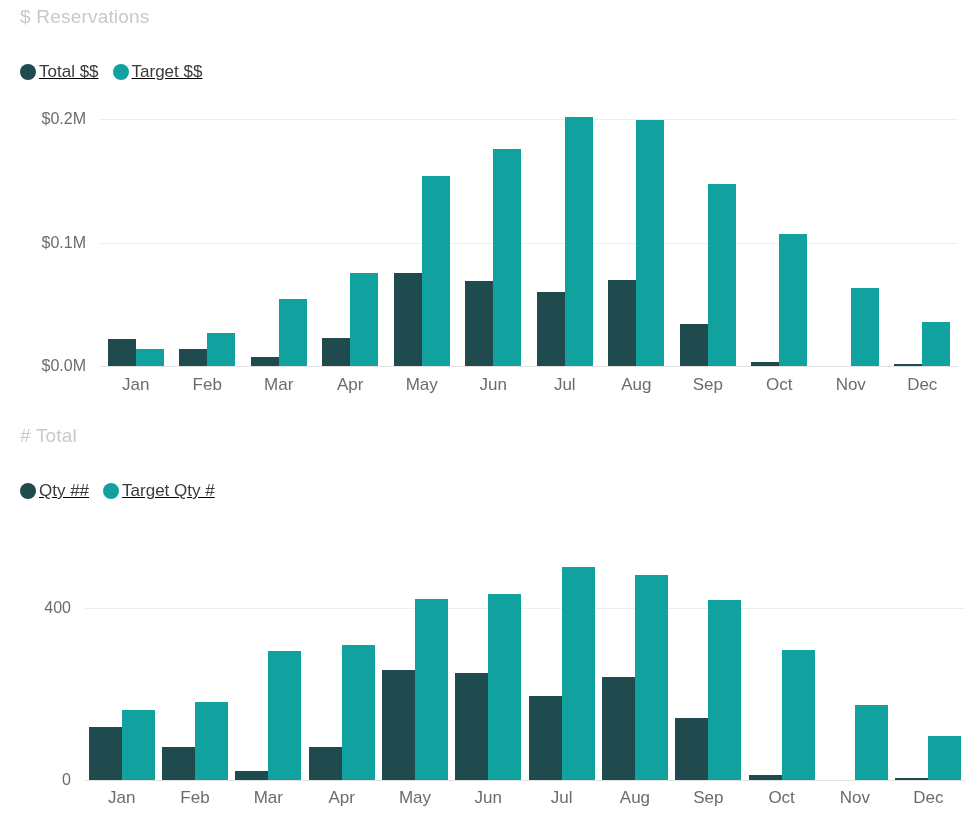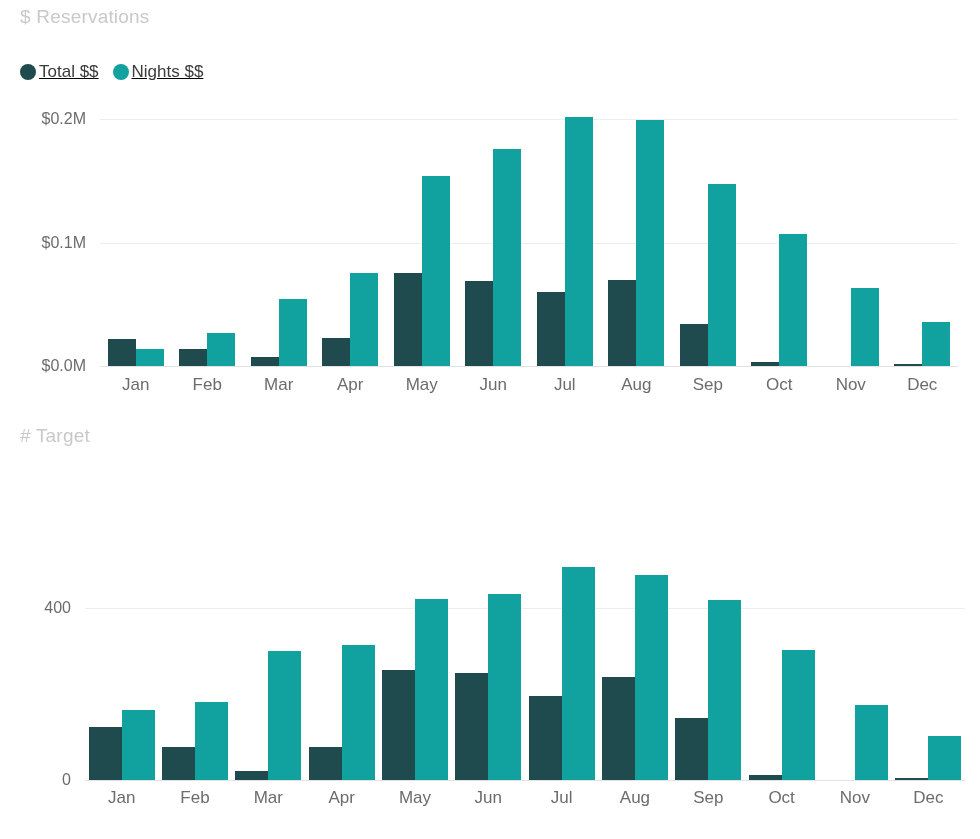--- a/index.html
+++ b/index.html
@@ -47,21 +47,21 @@
 
   <div class="panel-title">$ Reservations</div>
 
   <div class="legend">
     <div class="legend-item">
       <span class="legend-dot" style="background:#1f4a4e"></span>
       <span class="legend-label">Total $$</span>
     </div>
     <div class="legend-item">
       <span class="legend-dot" style="background:#11a19f"></span>
-      <span class="legend-label">Nights $$</span>
+      <span class="legend-label">Target $$</span>
     </div>
   </div>
 
   <div class="plot" id="plot-money" style="left:100px;top:119px;width:858px;height:247px;">
 
   <div class="axisline" style="top: 247px;"></div>
       <div class="ytick" style="top: 247px;">$0.0M</div>
       <div class="gridline" style="top: 123.5px;"></div>
       <div class="ytick" style="top: 123.5px;">$0.1M</div>
       <div class="gridline" style="top: 0px;"></div>
@@ -152,22 +152,32 @@
       <div class="xlabel">Aug</div>
       <div class="xlabel">Sep</div>
       <div class="xlabel">Oct</div>
       <div class="xlabel">Nov</div>
       <div class="xlabel">Dec</div>
     </div>
 </div>
 
 <div class="panel" id="panel-nights">
 
-  <div class="panel-title" style="top:10px;"># Target</div>
-
+  <div class="panel-title" style="top:10px;"># Total</div>
+
+  <div class="legend" style="top:66px;">
+    <div class="legend-item">
+      <span class="legend-dot" style="background:#1f4a4e"></span>
+      <span class="legend-label">Qty ##</span>
+    </div>
+    <div class="legend-item">
+      <span class="legend-dot" style="background:#11a19f"></span>
+      <span class="legend-label">Target Qty #</span>
+    </div>
+  </div>
 
   <div class="plot" id="plot-nights" style="left:85px;top:145px;width:880px;height:220px;">
   <div class="axisline" style="top: 220px;"></div>
       <div class="ytick" style="top: 220px;">0</div>
       <div class="gridline" style="top: 48.125px;"></div>
       <div class="ytick" style="top: 48.125px;">400</div>
       <div class="bars">
         <div class="slot">
           <div class="bargroup" style="gap: 0px;">
             <div class="bar" title="Qty ## Jan: 155" style="width: 33px; height: 53.2812px; background: rgb(31, 74, 78);"></div>

